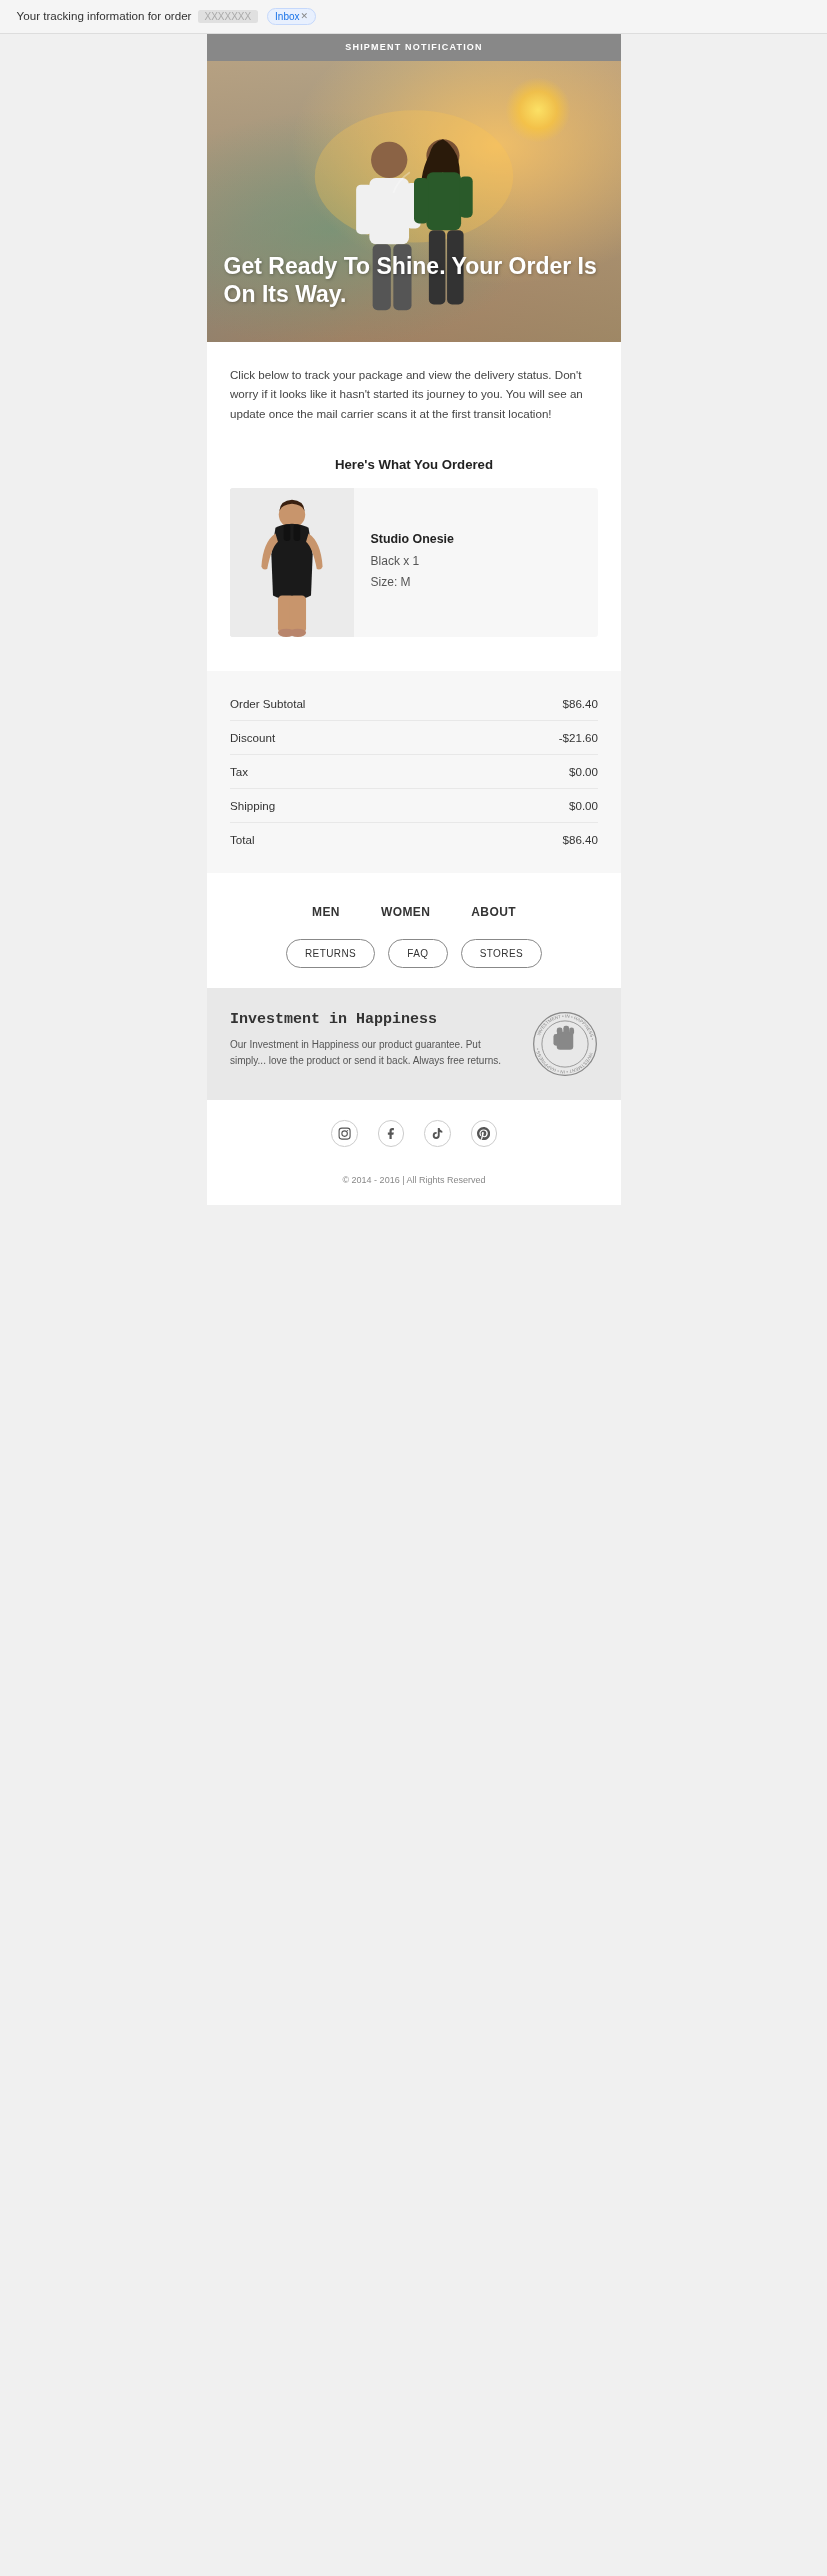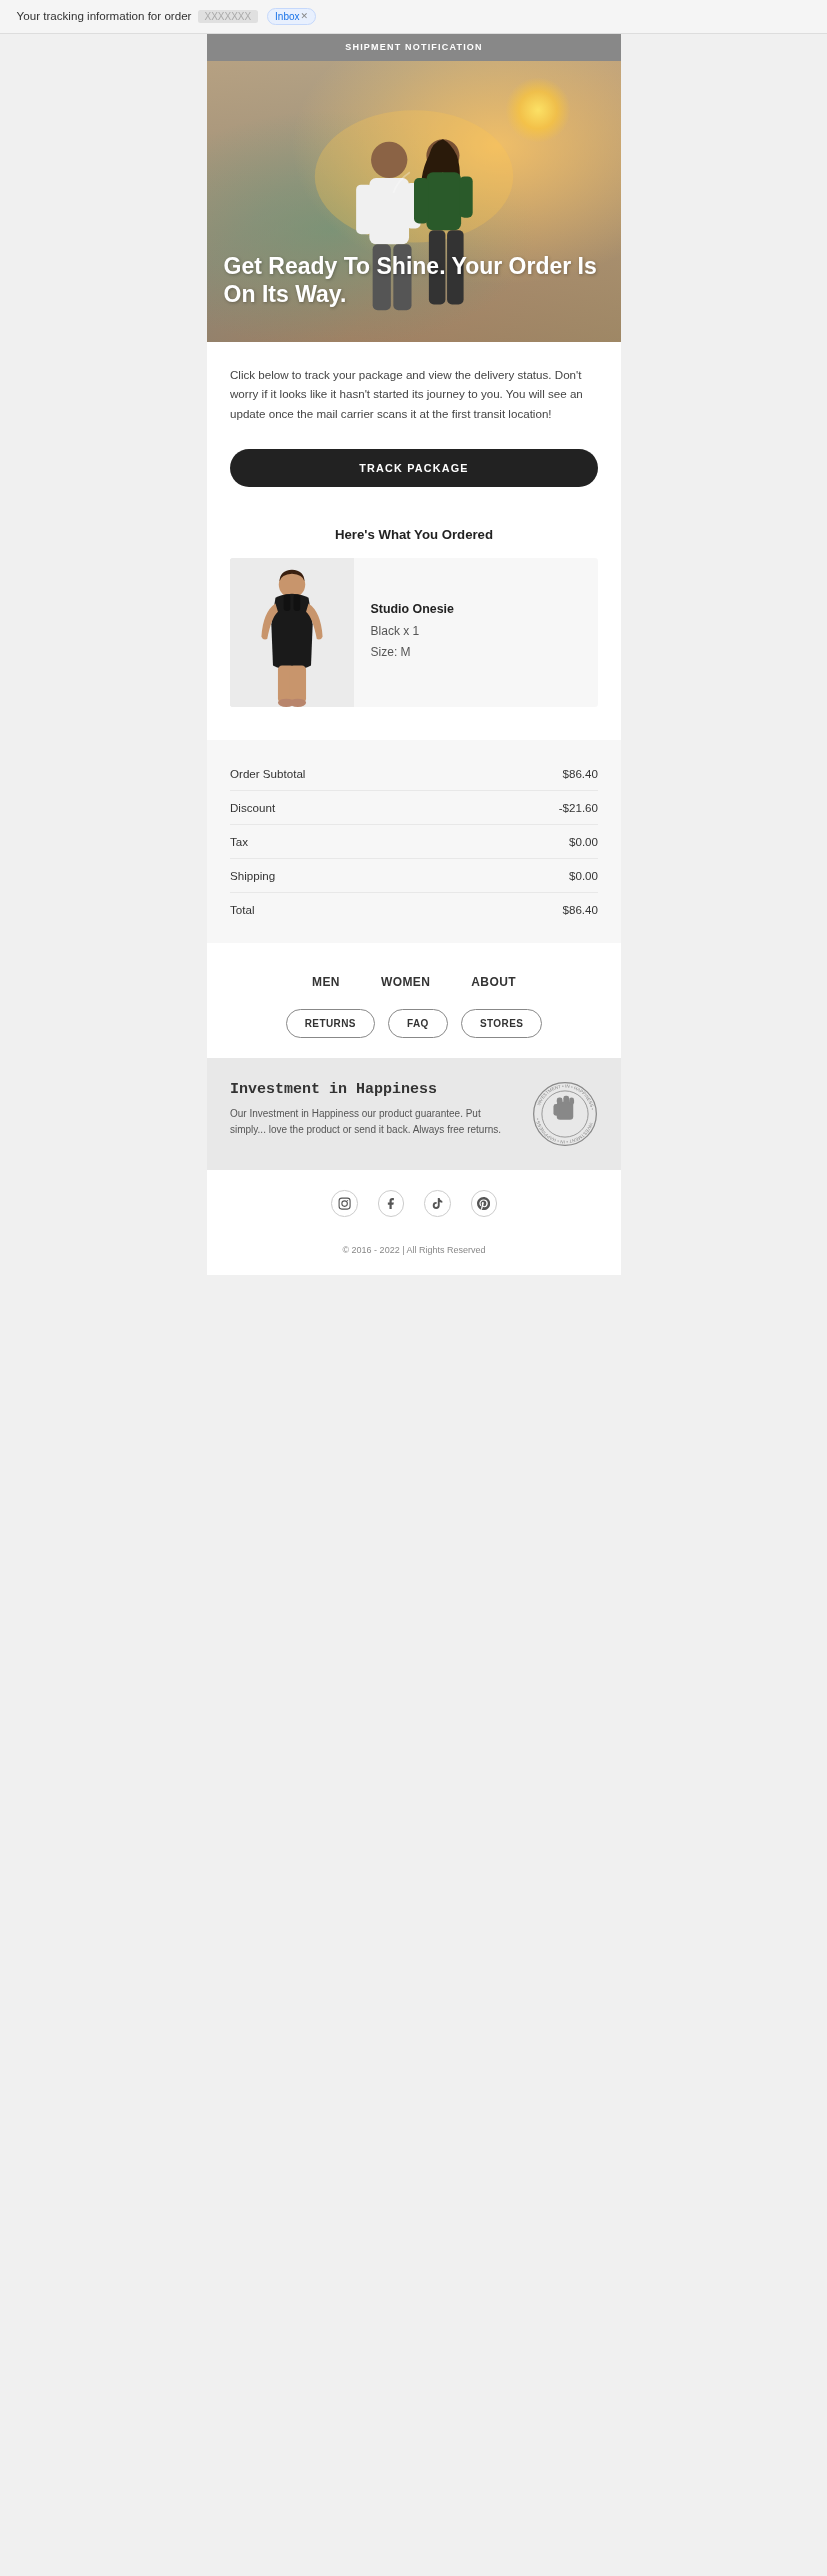--- a/index.html
+++ b/index.html
@@ -314,21 +314,21 @@
       gap: 13.2px;
     }
 
     .action-btn {
       border: 0.8px solid #888;
       background: transparent;
       color: #333;
       padding: 8.3px 18px;
       border-radius: 16.6px;
       font-size: 10px;
-      font-weight: bold;
+      font-weight: normal;
       letter-spacing: 0.4px;
       cursor: pointer;
     }
 
     
     .investment-section {
       background: #e8e8e8;
       padding: 23px 23px;
       display: flex;
       align-items: flex-start;
@@ -466,23 +466,20 @@
 
       <div class="hero-text-overlay">
         <div class="hero-headline">Get Ready To Shine. Your Order Is On Its Way.</div>
       </div>
     </div>
 
     <div class="body-text-section">
       <p class="body-text">Click below to track your package and view the delivery status. Don't worry if it looks like it hasn't started its journey to you. You will see an update once the mail carrier scans it at the first transit location!</p>
     </div>
 
-    <div class="track-button-section">
-      <button class="track-button">TRACK PACKAGE</button>
-    </div>
 
     <div class="order-section">
       <div class="order-title">Here's What You Ordered</div>
 
       <div class="product-item">
         <div class="product-image-container">
           
           <svg viewBox="0 0 150 180" xmlns="http://www.w3.org/2000/svg">
             <rect width="150" height="180" fill="#ebebeb"></rect>
 
@@ -603,18 +600,18 @@
         </svg>
       </div>
       <div class="social-icon">
         <svg viewBox="0 0 24 24" width="13.2" height="13.2" fill="#555">
           <path d="M12 0C5.373 0 0 5.373 0 12c0 5.084 3.163 9.426 7.627 11.174-.105-.949-.2-2.405.042-3.441.218-.937 1.407-5.965 1.407-5.965s-.359-.719-.359-1.782c0-1.668.967-2.914 2.171-2.914 1.023 0 1.518.769 1.518 1.69 0 1.029-.655 2.568-.994 3.995-.283 1.194.599 2.169 1.777 2.169 2.133 0 3.772-2.249 3.772-5.495 0-2.873-2.064-4.882-5.012-4.882-3.414 0-5.418 2.561-5.418 5.207 0 1.031.397 2.138.893 2.738a.36.36 0 01.083.345l-.333 1.36c-.053.22-.174.267-.402.161-1.499-.698-2.436-2.889-2.436-4.649 0-3.785 2.75-7.262 7.929-7.262 4.163 0 7.398 2.967 7.398 6.931 0 4.136-2.607 7.464-6.227 7.464-1.216 0-2.359-.632-2.75-1.378l-.748 2.853c-.271 1.043-1.002 2.35-1.492 3.146C9.57 23.812 10.763 24 12 24c6.627 0 12-5.373 12-12S18.627 0 12 0z"></path>
         </svg>
       </div>
     </div>
 
     <div class="footer-section">
-      <span>© 2016 - 2022 | All Rights Reserved</span>
+      <span>© 2014 - 2016 | All Rights Reserved</span>
     </div>
 
   </div>
 </div>
 
 
 </body></html>

